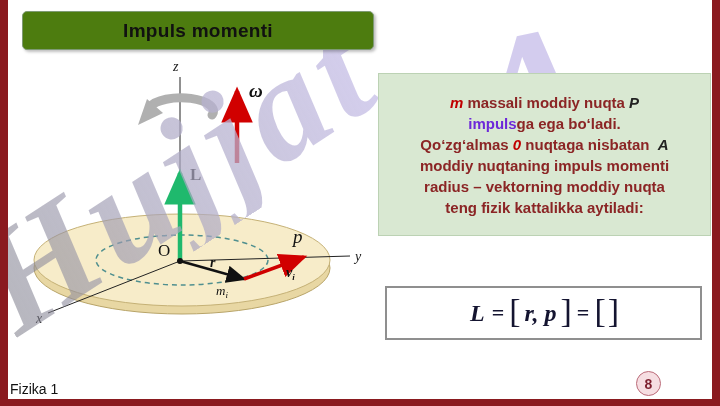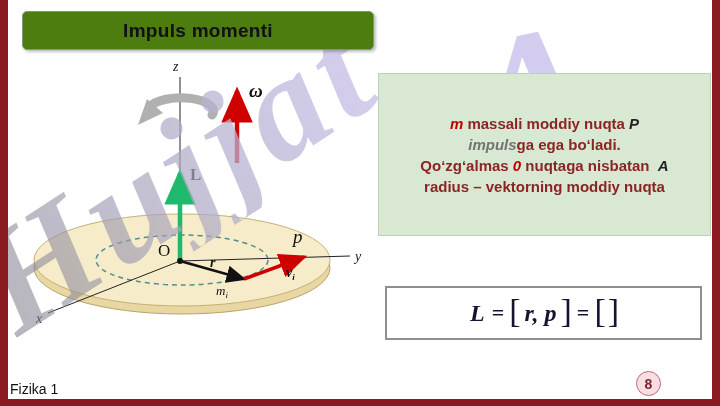--- a/index.html
+++ b/index.html
@@ -43,21 +43,21 @@
 
   
   .info-box{
     position:absolute;left:378px;top:73px;width:333px;height:163px;
     background:#d9e8d2;border:1px solid #bcd2b4;z-index:4;
     display:flex;flex-direction:column;justify-content:center;
     text-align:center;padding:2px 4px;box-sizing:border-box;
   }
   .info-line{font-size:15px;font-weight:bold;color:#8b2525;line-height:21px;}
   .tok-red{color:#c00000;font-style:italic;}
-  .tok-blue{color:#737373;font-style:italic;}
+  .tok-blue{color:#6d28d9;}
   .tok-var{color:#222222;font-style:italic;}
 
   
   .formula-box{
     position:absolute;left:385px;top:286px;width:313px;height:50px;
     background:#ffffff;border:2px solid #8f8f8f;z-index:4;
     display:flex;align-items:center;justify-content:center;
     font-family:"Liberation Serif",serif;color:#141430;
   }
   .f-var{font-style:italic;font-weight:bold;font-size:24px;margin:0 3px;}
@@ -129,21 +129,23 @@
   <div class="watermark-a">A</div>
 
   <div class="title-box">
     <span>Impuls momenti</span>
   </div>
 
   <div class="info-box">
     <div class="info-line"><span class="tok-red">m</span><span> massali moddiy nuqta </span><span class="tok-var">P</span></div>
     <div class="info-line"><span class="tok-blue">impuls</span><span>ga ega bo‘ladi.</span></div>
     <div class="info-line"><span>Qo‘zg‘almas </span><span class="tok-red">0</span><span> nuqtaga nisbatan&nbsp;&nbsp;</span><span class="tok-var">A</span></div>
+    <div class="info-line">moddiy nuqtaning impuls momenti</div>
     <div class="info-line">radius – vektorning moddiy nuqta</div>
+    <div class="info-line">teng fizik kattalikka aytiladi:</div>
   </div>
 
   <div class="formula-box">
     <span class="f-var">L</span>
     <span class="f-eq">=</span>
     <span class="f-br">[</span>
     <span class="f-var">r, p</span>
     <span class="f-br">]</span>
     <span class="f-eq">=</span>
     <span class="f-br">[</span>

